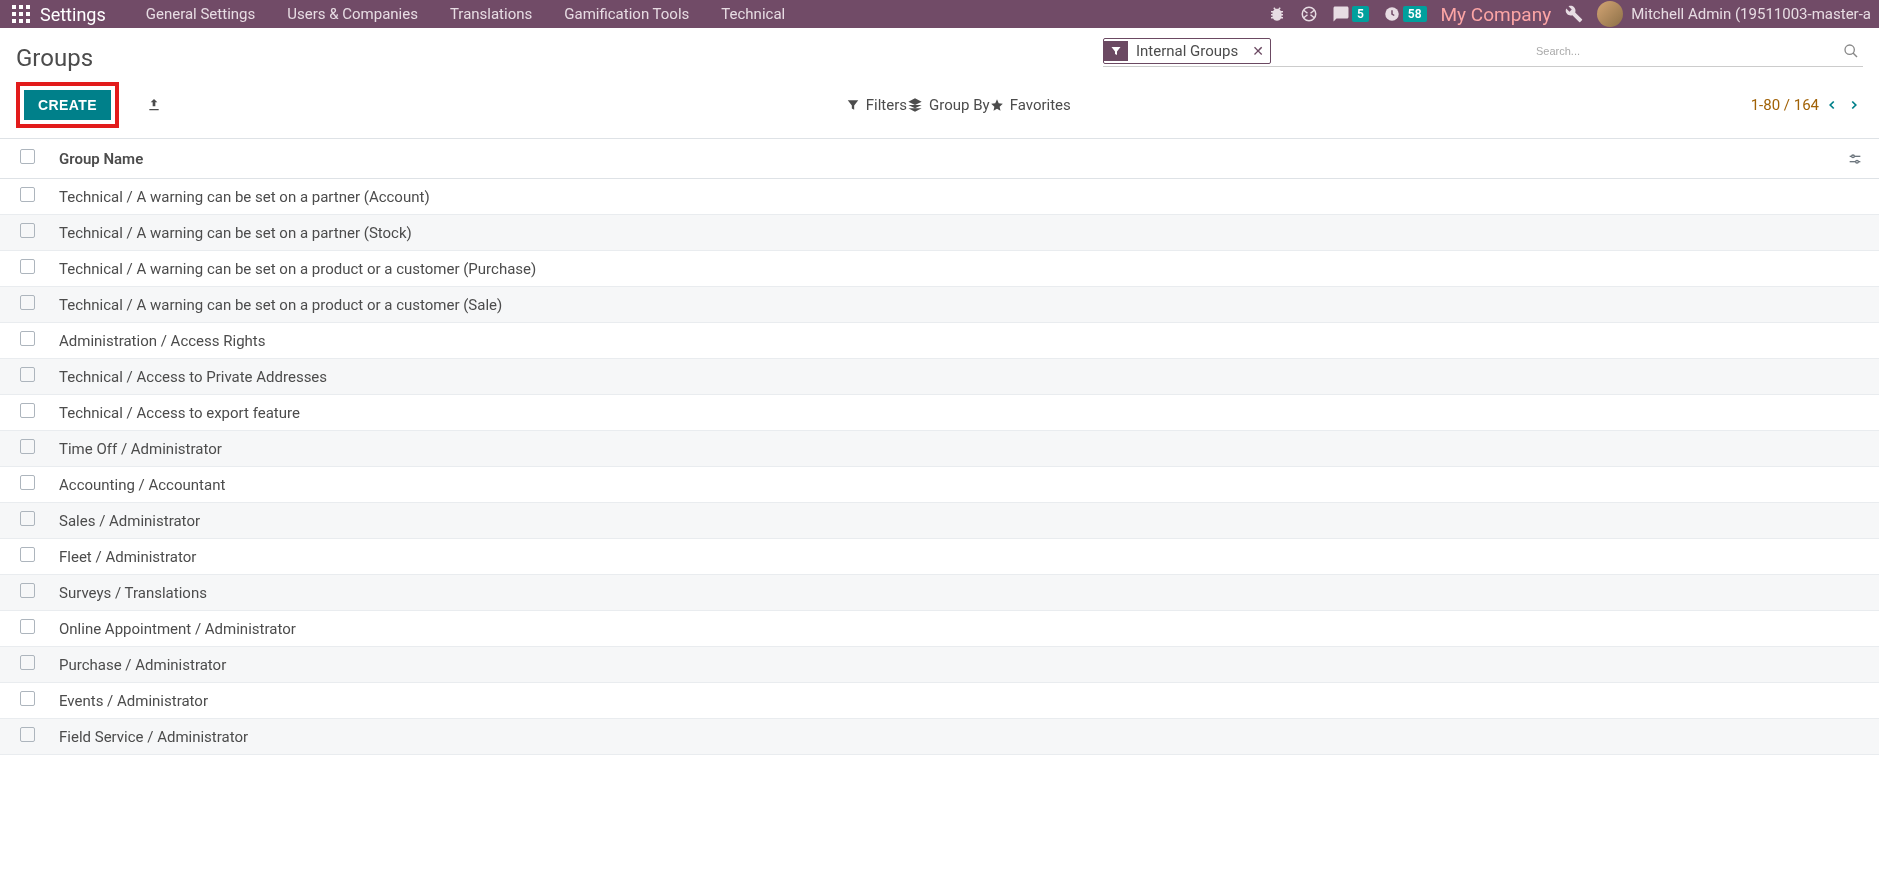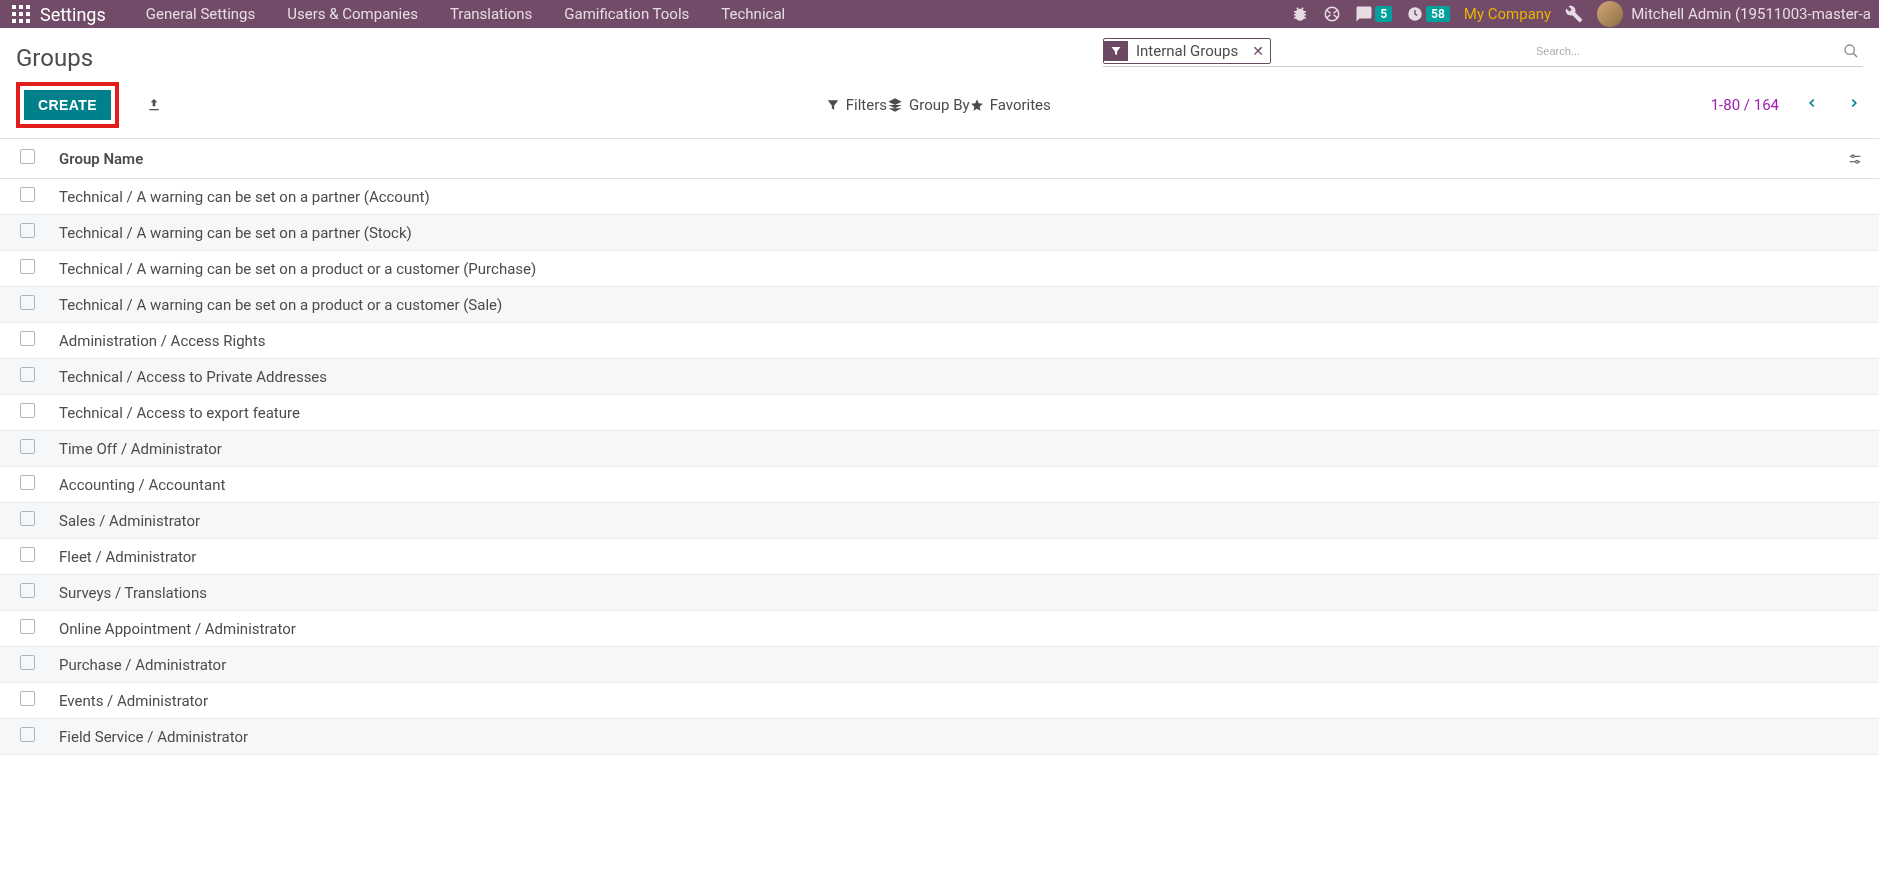--- a/index.html
+++ b/index.html
@@ -56,22 +56,22 @@
   .topbar .badge {
     background: #00a09d;
     color: #fff;
     font-size: 12px;
     font-weight: 600;
     padding: 1px 5px;
     border-radius: 2px;
     margin-left: 2px;
   }
   .topbar .company {
-    color: #eab308;
-    font-size: 15px;
+    color: #fca5a5;
+    font-size: 19px;
     cursor: pointer;
   }
   .topbar .user {
     display: flex;
     align-items: center;
     gap: 8px;
     color: #e7dce3;
     font-size: 15px;
     cursor: pointer;
     white-space: nowrap;
@@ -184,22 +184,23 @@
   .cp-filter-item {
     display: inline-flex;
     align-items: center;
     gap: 6px;
     color: #4c4c4c;
     font-size: 15px;
     cursor: pointer;
   }
   .cp-right {
     display: flex;
-    gap: 24px;
-    color: #a21caf;
+    align-items: center;
+    gap: 4px;
+    color: #a16207;
   }
   .pager { font-size: 15px; }
   .pager-btn { cursor: pointer; color: #00808a; padding: 0 2px;}
 
   
   .list-table {
     width: 100%;
     border-collapse: collapse;
   }
   .list-table thead th {

